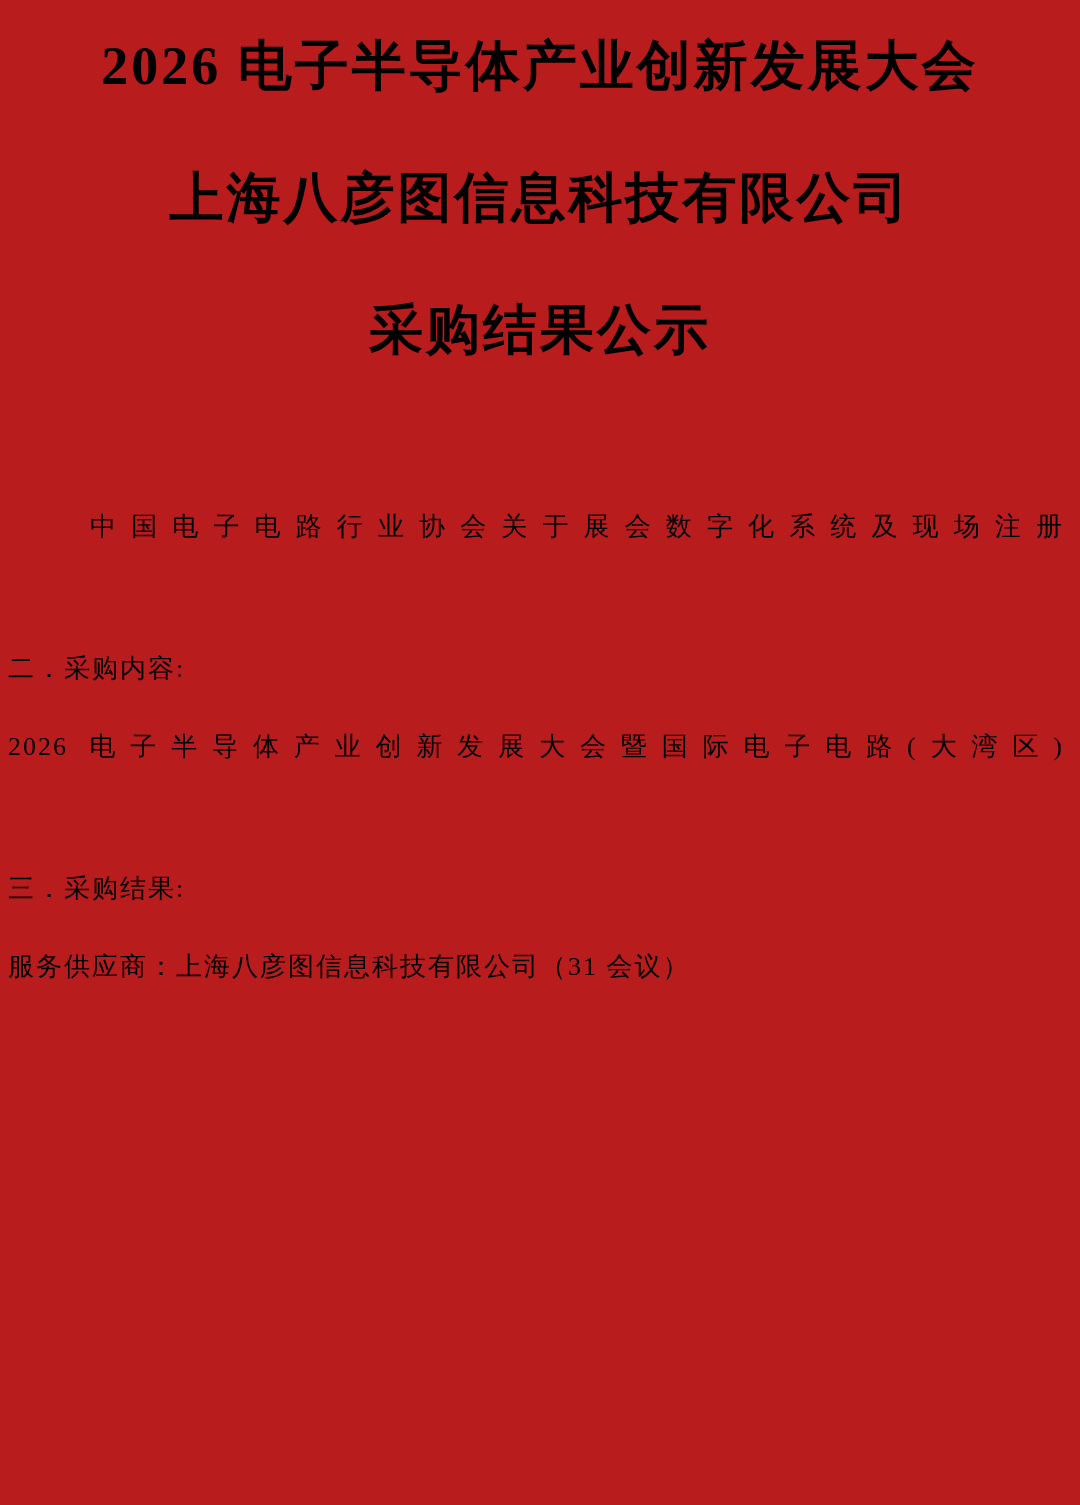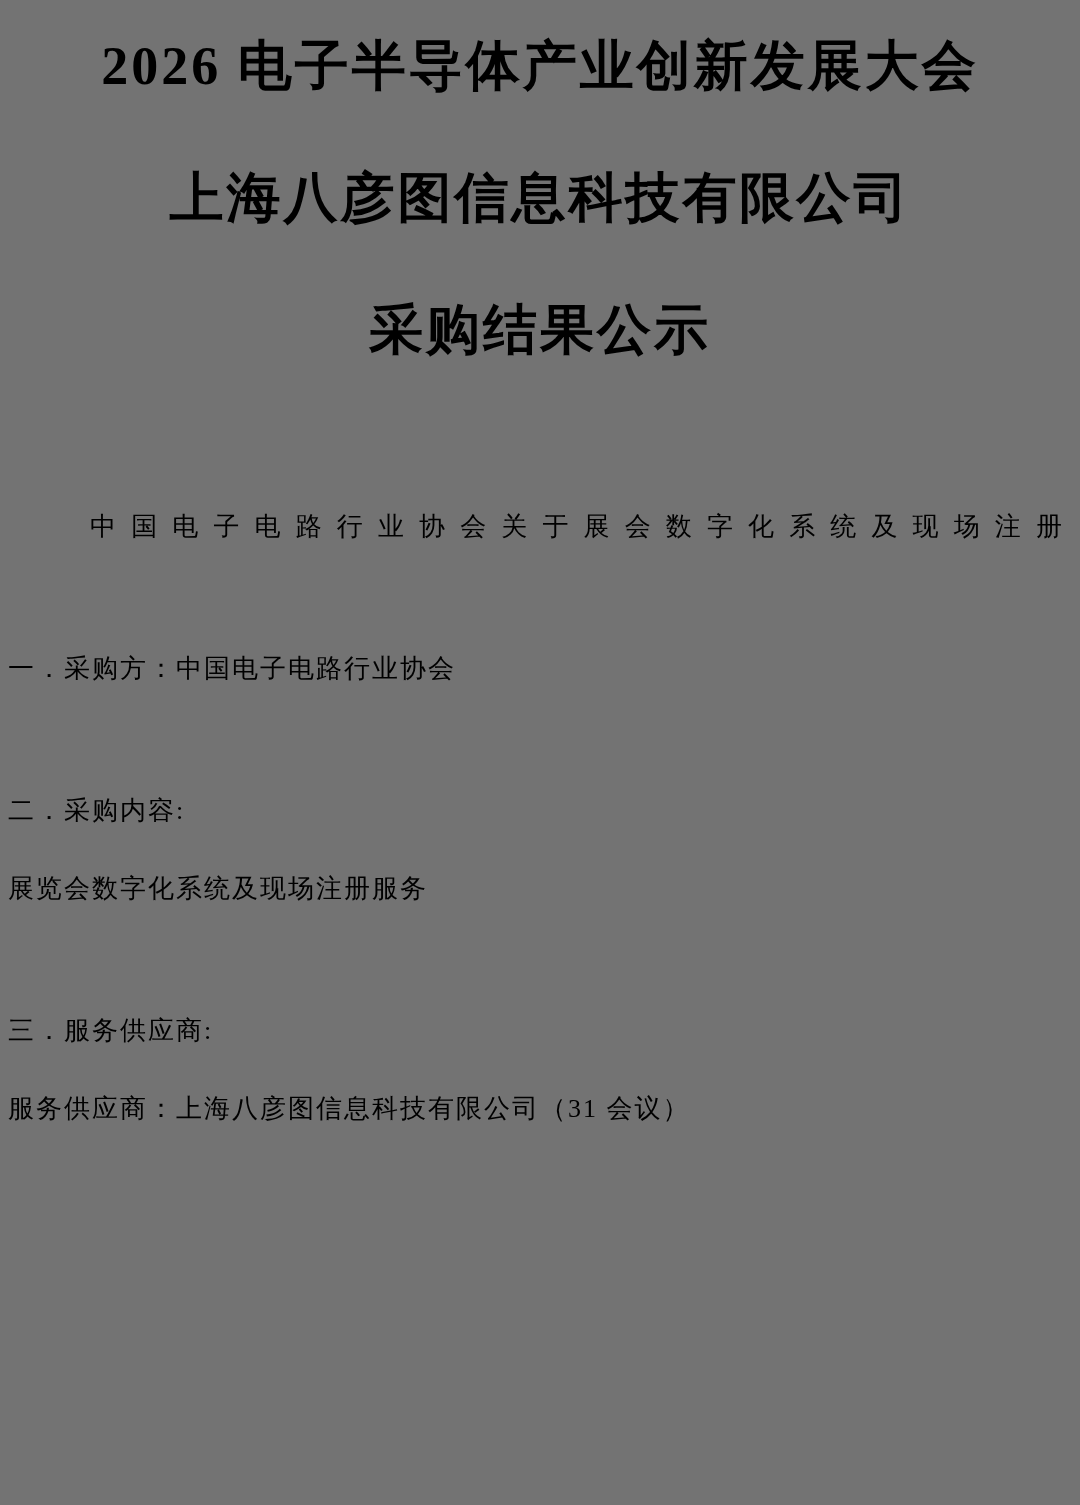--- a/index.html
+++ b/index.html
@@ -9,21 +9,21 @@
     height: 1505px;
     background: #ffffff;
     color: #000000;
     font-family: "Liberation Serif", serif;
     overflow: hidden;
   }
   .page {
     position: relative;
     width: 1080px;
     height: 1505px;
-    background: #737373;
+    background: #b91c1c;
   }
   
   .title-block { padding-top: 0; }
   .title-line {
     height: 132px;
     display: flex;
     align-items: center;
     justify-content: center;
     font-size: 54px;
     font-weight: 700;
@@ -59,23 +59,22 @@
   <div class="title-block">
     <div class="title-line">2026 电子半导体产业创新发展大会</div>
     <div class="title-line">上海八彦图信息科技有限公司</div>
     <div class="title-line">采购结果公示</div>
   </div>
 
   <div class="content">
 
     <div class="line justify indent">中国电子电路行业协会关于展会数字化系统及现场注册</div>
 
-    <div class="line section-gap">一．采购方：中国电子电路行业协会</div>
 
     <div class="line section-gap">二．采购内容:</div>
-    <div class="line">展览会数字化系统及现场注册服务</div>
+    <div class="line justify">2026 电子半导体产业创新发展大会暨国际电子电路(大湾区)</div>
 
-    <div class="line section-gap">三．服务供应商:</div>
+    <div class="line section-gap">三．采购结果:</div>
     <div class="line">服务供应商：上海八彦图信息科技有限公司（31 会议）</div>
 
   </div>
 
 </div>
 
 </body></html>

